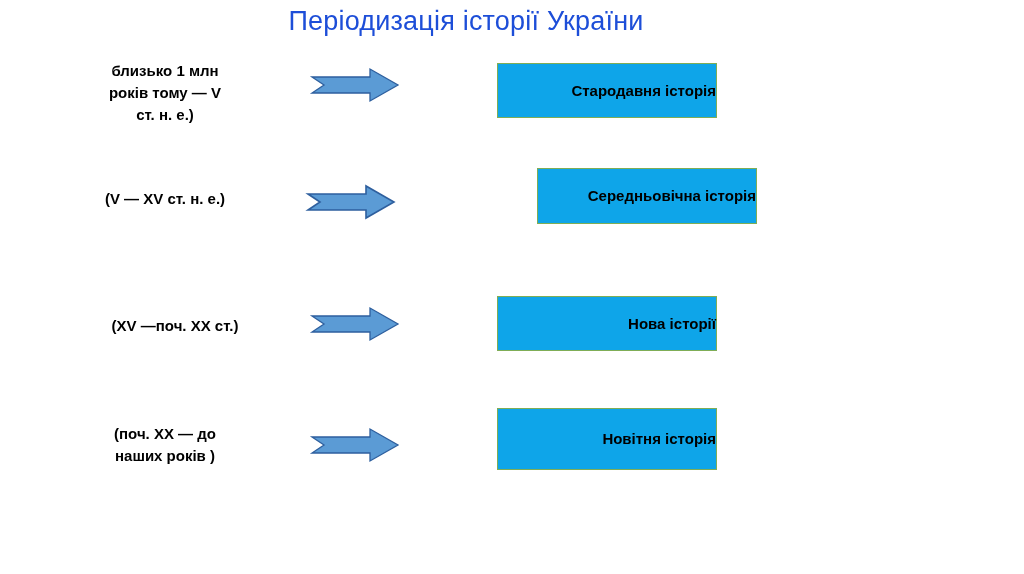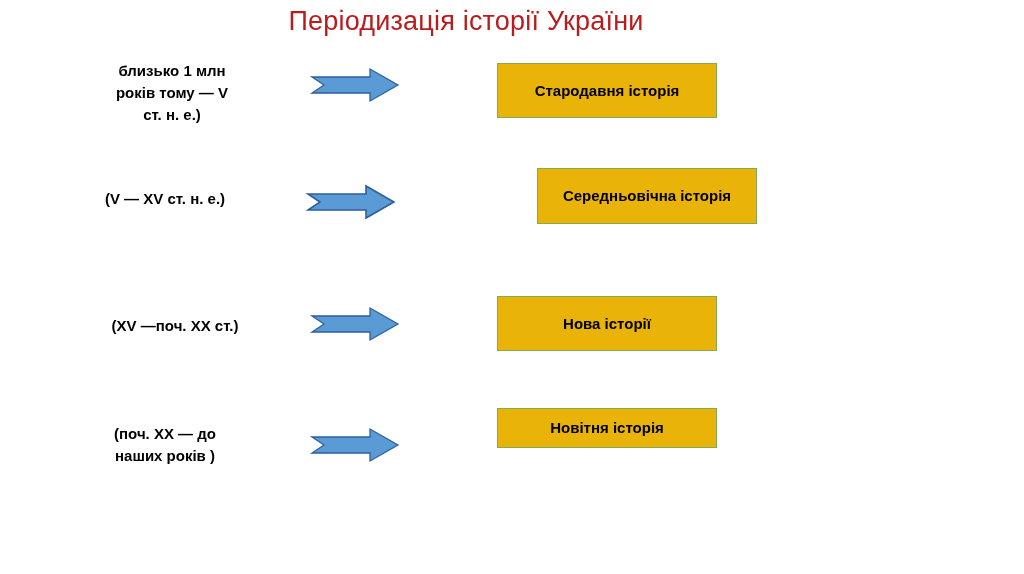--- a/index.html
+++ b/index.html
@@ -29,21 +29,21 @@
   .slide-title {
     position: absolute;
     left: 0;
     top: 4px;
     width: 932px;
     text-align: center;
     font-size: 27px;
     font-weight: 400;
     line-height: 34px;
     letter-spacing: 0.2px;
-    color: #b91c1c;
+    color: #1d4ed8;
     white-space: pre;
   }
 
   
   .row {
     position: absolute;
     left: 0;
     width: 1024px;
     height: 0;
   }
@@ -73,50 +73,50 @@
     overflow: visible;
   }
 
   
   .era-box {
     position: absolute;
     left: 497px;
     width: 220px;
     box-sizing: border-box;
     border: 1.5px solid #7FAD56;
-    background: #eab308;
+    background: #0ea5e9;
     display: flex;
     align-items: center;
-    justify-content: center;
+    justify-content: flex-end;
     text-align: center;
   }
   .era-box-label {
     font-size: 15px;
     font-weight: bold;
     line-height: 20px;
     color: #000000;
     white-space: nowrap;
   }
 
   
-  .row-1 .period-label { left: 72px;  top: 60px;  }
+  .row-1 .period-label { left: 65px;  top: 60px;  }
   .row-1 .arrow        { left: 310px; top: 66px;  }
   .row-1 .era-box      { top: 63px;   height: 55px; }
 
   .row-2 .period-label { left: 65px;  top: 188px; }
   .row-2 .arrow        { left: 306px; top: 183px; }
   .row-2 .era-box      { top: 168px;  height: 56px; margin-left: 40px; }
 
   .row-3 .period-label { left: 75px;  top: 315px; }
   .row-3 .arrow        { left: 310px; top: 305px; }
   .row-3 .era-box      { top: 296px;  height: 55px; }
 
   .row-4 .period-label { left: 65px;  top: 423px; }
   .row-4 .arrow        { left: 310px; top: 426px; }
-  .row-4 .era-box      { top: 408px;  height: 40px; }
+  .row-4 .era-box      { top: 408px;  height: 62px; }
 </style>
 </head>
 <body>
 
 <div class="slide">
 
   <div class="slide-title">Періодизація історії України</div>
 
   <div class="row row-1">
     <div class="period-label">близько 1 млн

